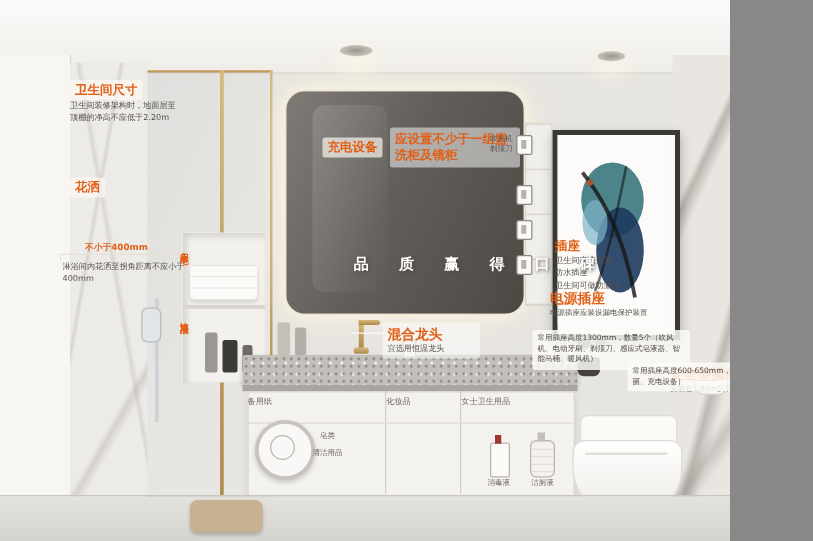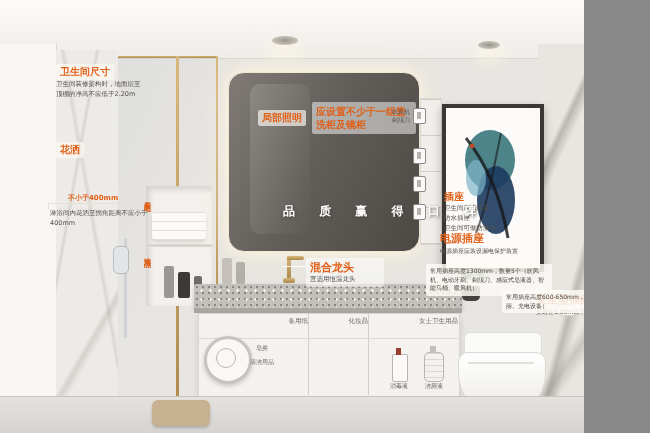--- a/index.html
+++ b/index.html
@@ -157,21 +157,21 @@
   .ann-power{left:440px;top:231px;width:110px;}
   .ann-power .body{white-space:nowrap;overflow:hidden;font-size:6px;}
   .ann-mixer{left:306px;top:258px;width:70px;padding:2px 4px;}
   .leader1{left:282px;top:266px;width:24px;height:1px;background:rgba(255,255,255,.9);}
   .note-box{background:rgba(252,250,246,.85);padding:3px 4px;border-radius:2px;
     font-size:6px;color:#4c4843;line-height:1.45;}
   .note-high{left:426px;top:264px;width:118px;}
   .ann-safe{left:536px;top:260px;width:112px;margin-top:32px;}
   .ann-safe .body{font-size:6px;}
   .note-low{left:502px;top:290px;width:106px;}
-  .drawer-lbl{top:317px;text-align:right;font-size:6.5px;color:#6e6a64;}
+  .drawer-lbl{top:317px;text-align:left;font-size:6.5px;color:#6e6a64;}
   .dl1{left:198px;width:110px;} .dl2{left:309px;width:59px;} .dl3{left:369px;width:89px;}
   .shelf-lbl{font-size:6px;color:#6e6a64;}
   .sl1{left:256px;top:344px;} .sl2{left:250px;top:358px;}
   .sl3{left:386px;top:382px;width:26px;text-align:center;}
   .sl4{left:420px;top:382px;width:28px;text-align:center;}
 
   .wm-title{left:232px;top:164px;width:210px;z-index:40;font-size:27px;font-weight:bold;
     letter-spacing:1px;white-space:nowrap;color:rgba(255,255,255,.92);
     text-shadow:1px 2px 4px rgba(70,65,60,.8),0 0 2px rgba(70,65,60,.55);}
   .wm-sub{left:283px;top:203px;z-index:40;font-size:12px;font-weight:bold;
@@ -262,21 +262,21 @@
 
   <div class="abs ann ann-shower">
     <div class="t-orange fs10 chip">花洒</div>
   </div>
 
   <div class="abs ann t-orange dim-text">不小于400mm</div>
   <div class="abs ann dim-line"></div>
   <div class="abs ann dim-body body">淋浴间内花洒至拐角距离不应小于400mm</div>
 
   <div class="abs ann ann-light">
-    <span class="t-orange fs10 chip">局部照明</span>
+    <span class="t-orange fs10 chip">充电设备</span>
   </div>
 
   <div class="abs ann ann-mcab backing">
     <div class="t-orange ttl">应设置不少于一组盥洗柜及镜柜</div>
   </div>
 
   <div class="abs ann niche-lbl niche-lbl-top">备用毛巾</div>
   <div class="abs ann niche-lbl niche-lbl-bot">沐浴用品</div>
 
   <div class="abs ann shelf-note sn1">

